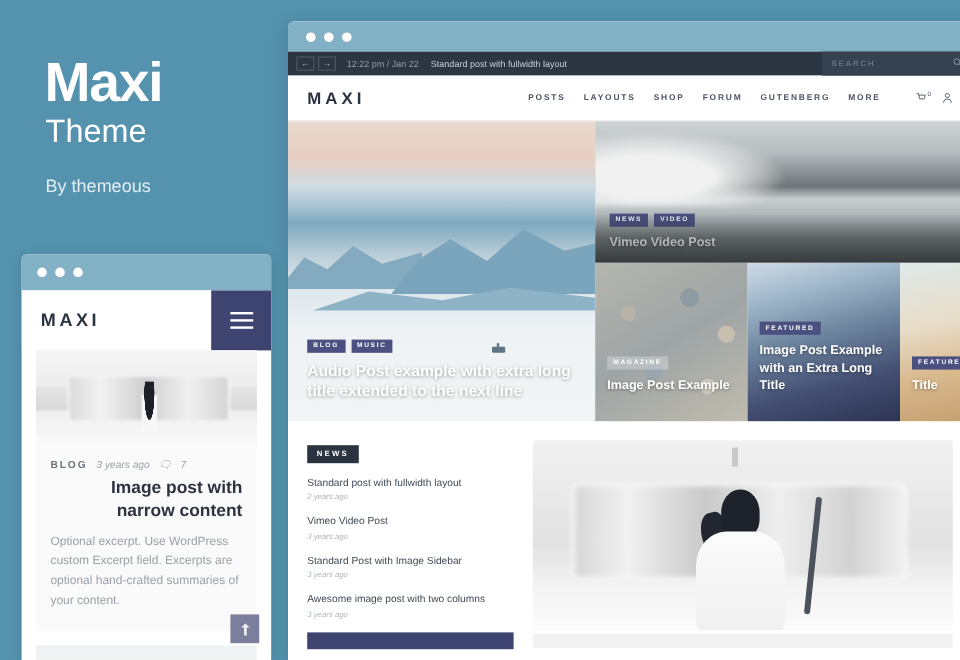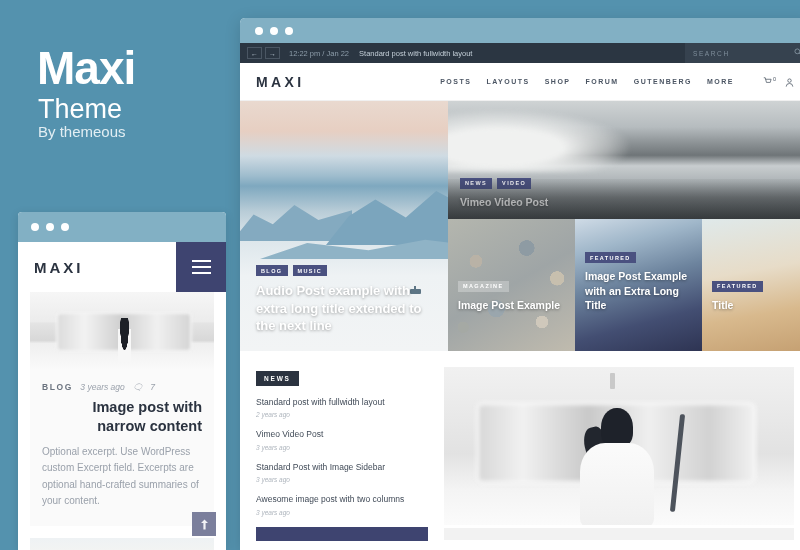--- a/index.html
+++ b/index.html
@@ -18,21 +18,21 @@
   .brand-title {
     position: absolute; left: 37px; top: 45px;
     font-size: 46px; font-weight: bold; color: #ffffff;
     letter-spacing: -1px; line-height: 1;
   }
   .brand-sub {
     position: absolute; left: 38px; top: 96px;
     font-size: 27px; font-weight: 300; color: #ffffff; line-height: 1;
   }
   .brand-by {
-    position: absolute; left: 38px; top: 123px;
+    position: absolute; left: 38px; top: 147px;
     font-size: 15px; color: #e2eef3; font-weight: 400;
   }
 
   
   .mobile-mock {
     position: absolute; left: 18px; top: 212px; width: 208px; height: 338px;
     background: #ffffff; border-radius: 4px 4px 0 0; overflow: hidden;
     box-shadow: 0 2px 10px rgba(0,0,0,.12);
   }
   .mobile-titlebar {
@@ -139,21 +139,21 @@
   .nav-links a {
     font-size: 7px; letter-spacing: 1.5px; color: #4b5563; text-decoration: none;
     font-weight: bold; cursor: pointer;
   }
   .nav-icons { display: flex; align-items: center; gap: 9px; margin-left: 14px; }
   .cart-wrap { position: relative; display: flex; align-items: flex-start; }
   .cart-count { font-size: 5.5px; color: #4b5563; margin-left: 1px; margin-top: -1px; }
 
   
   .hero { display: flex; height: 250px; width: 100%; }
-  .hero-left { width: 208px; position: relative; overflow: hidden; }
+  .hero-left { width: 256px; position: relative; overflow: hidden; }
   .hero-img-lake {
     position: absolute; inset: 0;
     background:
       linear-gradient(180deg,#e9d9cf 0%, #e7cfc2 12%, #cfdbe3 22%, #9ebccd 30%,
                       #7ea8bf 34%, #b8ccd7 44%, #dbe5ea 54%, #eef2f4 70%, #f2f4f5 100%);
   }
   .mtn {
     position: absolute; background: #84aac0; filter: blur(.6px);
   }
   .mtn1 { left:-8px; top:96px; width:120px; height:44px;
@@ -209,21 +209,21 @@
       radial-gradient(circle 9px at 74% 78%, #cfc8bb 0 70%, transparent 72%),
       radial-gradient(circle 8px at 12% 82%, #a5a9a4 0 70%, transparent 72%),
       linear-gradient(150deg,#b4b6ae,#9fa5a6 50%,#c0bbae);
   }
   .hb2 { width: 127px;
     background: linear-gradient(165deg,#cfdbe6 0%,#9fb6c9 22%,#6d849e 46%,#434e72 74%,#2e3453 100%);
   }
   .hb3 { flex: 1;
     background: linear-gradient(170deg,#dfe9ea 0%,#e7dcc8 40%,#d8b98d 70%,#c5a072 100%);
   }
-  .hb-overlay { position: absolute; left:0; right:0; bottom:16px; padding: 9px 10px 23px 10px; }
+  .hb-overlay { position: absolute; left:0; right:0; bottom:0; padding: 9px 10px 23px 10px; }
   .hb-title { color:#fff; font-size:10.5px; font-weight:bold; line-height:1.35;
               text-shadow: 0 1px 3px rgba(0,0,0,.4); }
   .hero-top-overlay { position: absolute; left:0; right:0; bottom:0; padding: 9px 12px 10px 12px; }
 
   
   .content { display: flex; padding: 16px 16px 0 16px; gap: 16px; }
   .col-left { width: 172px; }
   .news-badge {
     display: inline-block; background: #2b3340; color: #fff; font-size: 6.5px;
     letter-spacing: 1.8px; font-weight: bold; padding: 4px 8px; margin-bottom: 11px;

